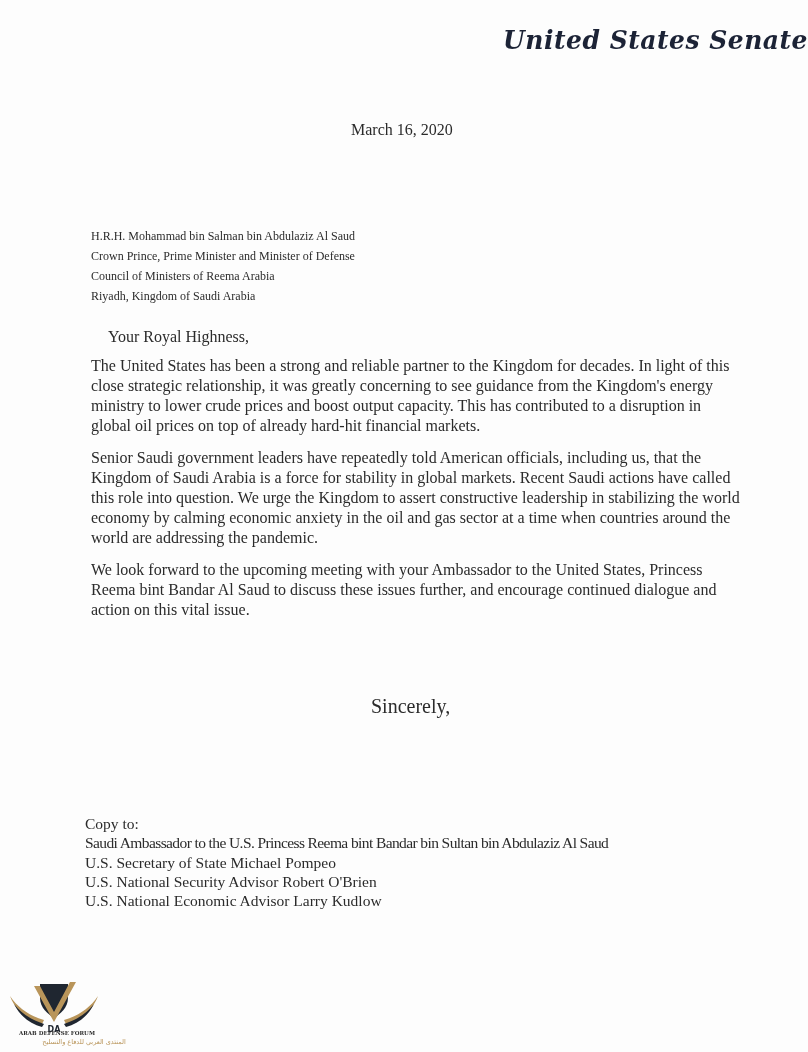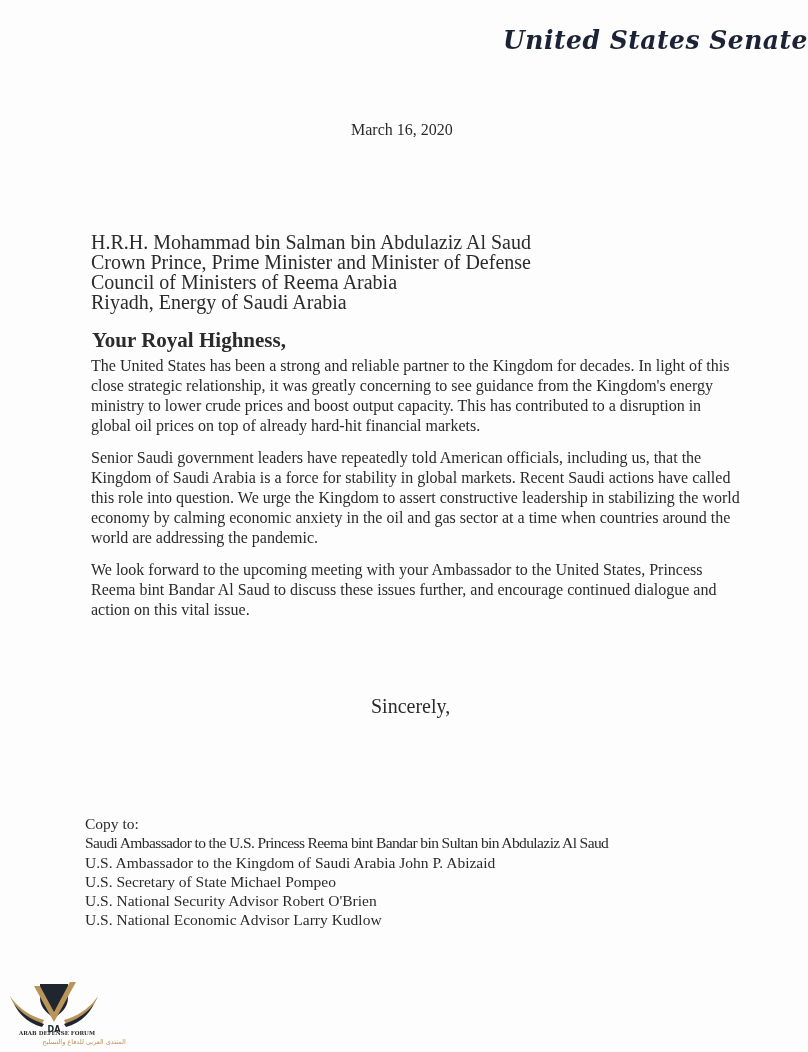--- a/index.html
+++ b/index.html
@@ -43,32 +43,31 @@
       margin-left: 95px;
     }
     .date {
       position: absolute;
       top: 121px;
       left: 351px;
       font-size: 16px;
     }
     .recipient {
       position: absolute;
-      top: 232px;
+      top: 226px;
       left: 91px;
-      font-size: 20px;
+      font-size: 12px;
       line-height: 20px;
     }
     .recipient div { white-space: nowrap; }
     .salutation {
       position: absolute;
       top: 328px;
-      left: 92px;
-      font-size: 21px;
-      font-weight: bold;
+      left: 108px;
+      font-size: 16px;
     }
     .body-paragraphs {
       position: absolute;
       top: 356px;
       left: 91px;
       width: 650px;
       font-size: 16px;
       line-height: 20px;
     }
     .body-paragraphs p {
@@ -130,37 +129,36 @@
 <div class="letterhead">
   <div class="senate-title">United States Senate</div>
 </div>
 
 <div class="date">March 16, 2020</div>
 
 <div class="recipient">
   <div>H.R.H. Mohammad bin Salman bin Abdulaziz Al Saud</div>
   <div>Crown Prince, Prime Minister and Minister of Defense</div>
   <div>Council of Ministers of Reema Arabia</div>
-  <div>Riyadh, Energy of Saudi Arabia</div>
+  <div>Riyadh, Kingdom of Saudi Arabia</div>
 </div>
 
 <div class="salutation">Your Royal Highness,</div>
 
 <div class="body-paragraphs">
   <p>The United States has been a strong and reliable partner to the Kingdom for decades. In light of this close strategic relationship, it was greatly concerning to see guidance from the Kingdom's energy ministry to lower crude prices and boost output capacity. This has contributed to a disruption in global oil prices on top of already hard-hit financial markets.</p>
   <p>Senior Saudi government leaders have repeatedly told American officials, including us, that the Kingdom of Saudi Arabia is a force for stability in global markets. Recent Saudi actions have called this role into question. We urge the Kingdom to assert constructive leadership in stabilizing the world economy by calming economic anxiety in the oil and gas sector at a time when countries around the world are addressing the pandemic.</p>
   <p>We look forward to the upcoming meeting with your Ambassador to the United States, Princess Reema bint Bandar Al Saud to discuss these issues further, and encourage continued dialogue and action on this vital issue.</p>
 </div>
 
 <div class="closing">Sincerely,</div>
 
 <div class="copy-to">
   <div>Copy to:</div>
   <div class="condensed">Saudi Ambassador to the U.S. Princess Reema bint Bandar bin Sultan bin Abdulaziz Al Saud</div>
-  <div>U.S. Ambassador to the Kingdom of Saudi Arabia John P. Abizaid</div>
   <div>U.S. Secretary of State Michael Pompeo</div>
   <div>U.S. National Security Advisor Robert O'Brien</div>
   <div>U.S. National Economic Advisor Larry Kudlow</div>
 </div>
 
 <div class="watermark">
   <svg width="100" height="56" viewBox="0 0 100 56">
 
     <path d="M6 18 C14 30, 26 38, 40 42 L38 46 C24 42, 12 34, 6 18 Z" fill="#b9955a"></path>
     <path d="M10 26 C18 36, 28 42, 40 46 L38 49 C26 46, 16 38, 10 26 Z" fill="#1f2630"></path>

